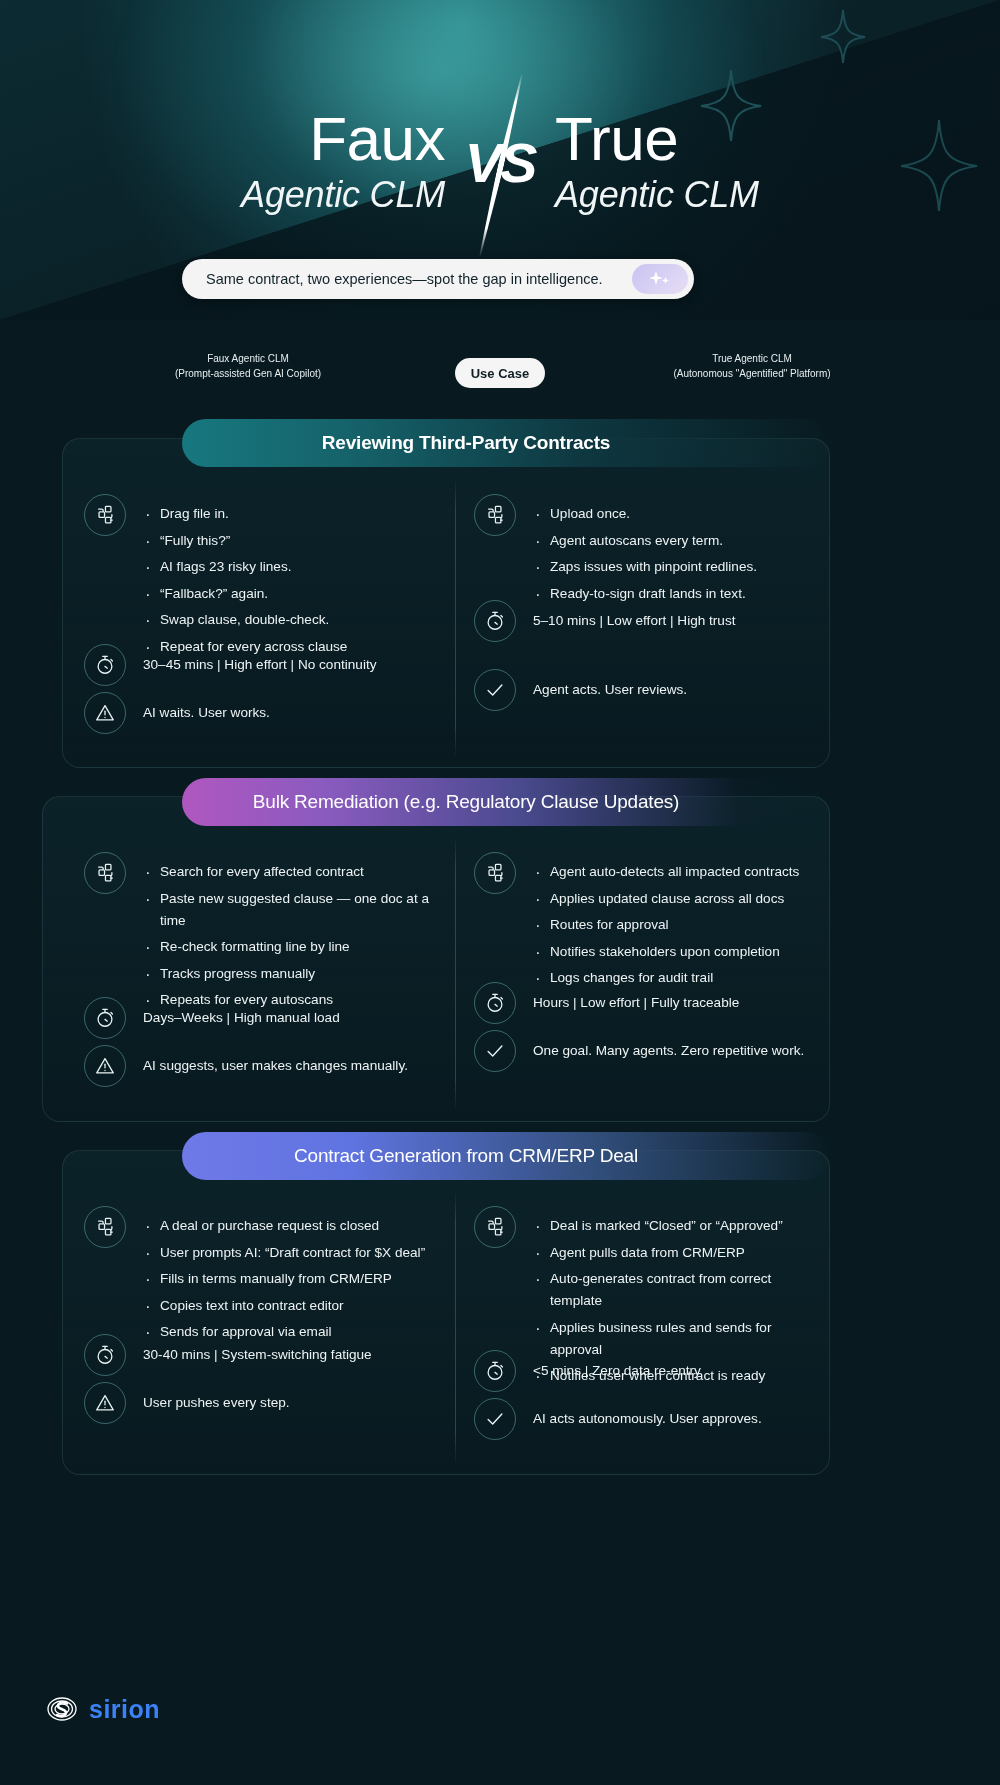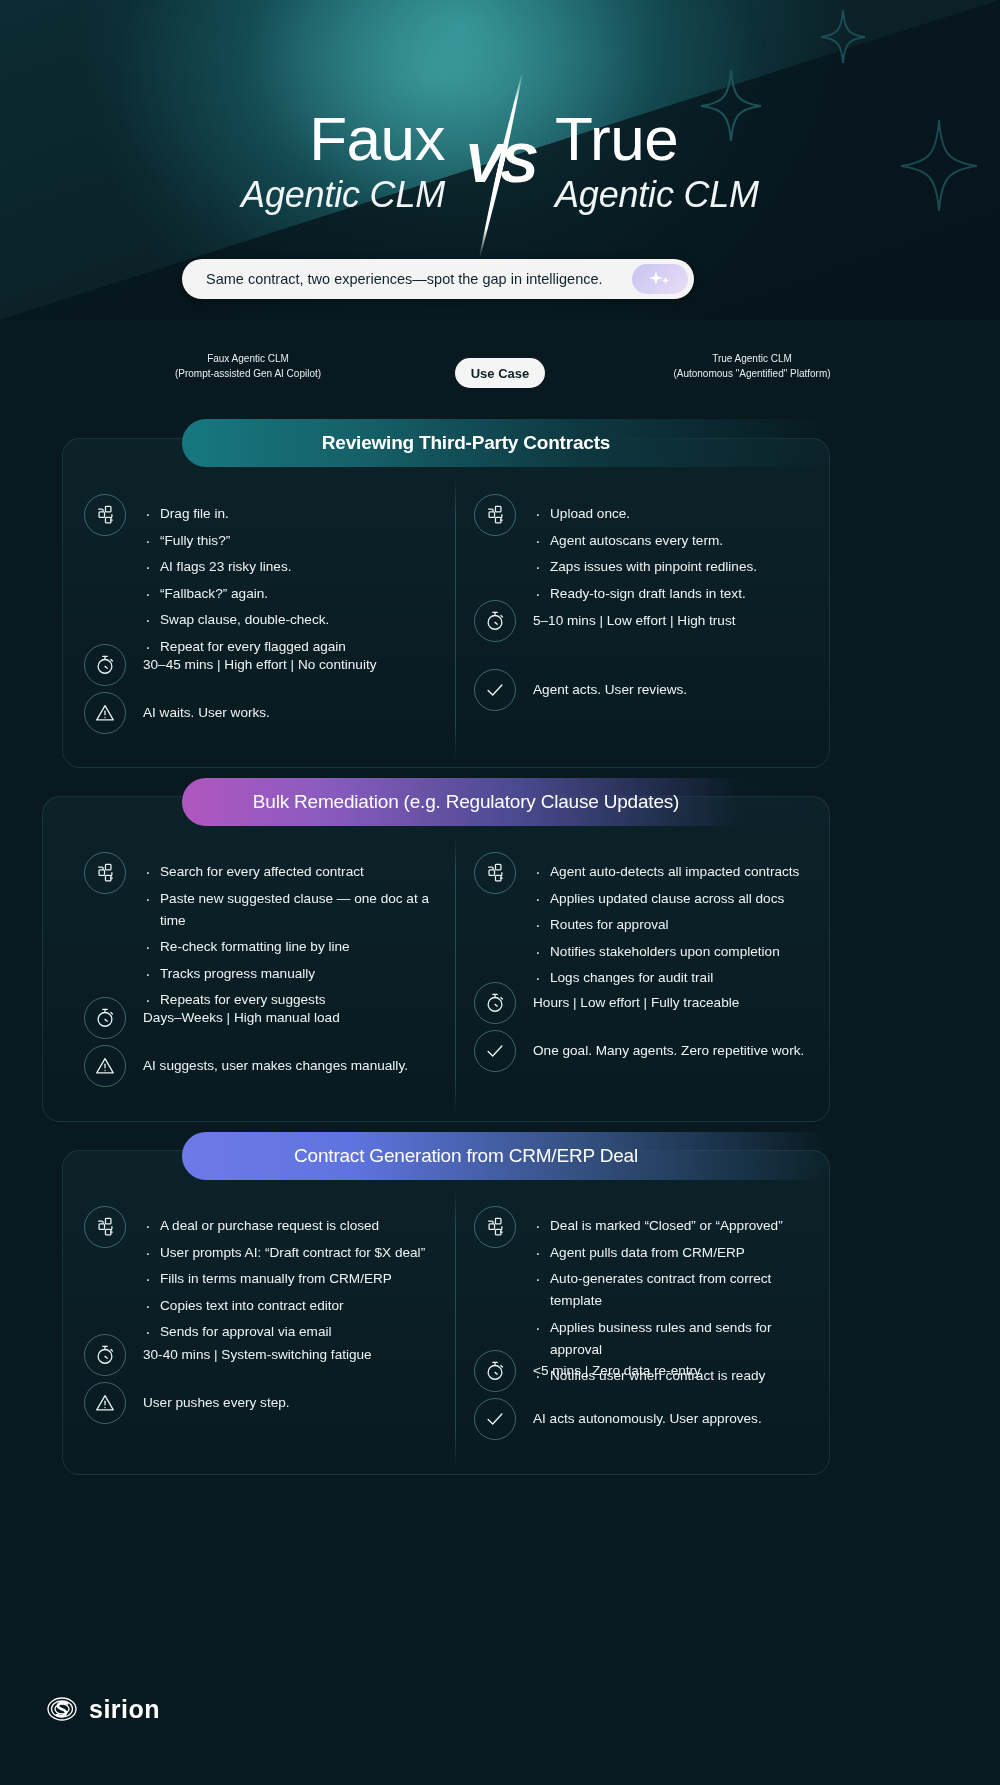--- a/index.html
+++ b/index.html
@@ -122,21 +122,21 @@
     color:#eef3f4; margin-bottom:4.5px;
   }
   ul.bullets li:before {
     content:"·"; position:absolute; left:2px; top:-2px; font-size:17px; color:#cfe0e3;
   }
   .meta { font-size:13.6px; color:#eef3f4; line-height:1.5; }
 
   
   .footer { position:absolute; left:46px; top:1693px; display:flex; align-items:center; }
   .logo-mark { width:32px; height:32px; margin-right:11px; }
-  .logo-text { font-size:25px; font-weight:600; color:#ffffff; letter-spacing:0.5px; }
+  .logo-text { font-size:25px; font-weight:600; color:#3b82f6; letter-spacing:0.5px; }
 </style>
 </head>
 <body>
 
 <div class="header">
   <div class="glow-tl"></div>
   <div class="diag"></div>
 
   <div class="sparkle sp1">
     <svg width="62" height="72" viewBox="0 0 62 72">
@@ -209,21 +209,21 @@
       <path d="M19.5 11.5 v2 a1.5 1.5 0 0 1 -1.5 1.5"></path>
     </svg>
   </span>
   <div class="row-body">
     <ul class="bullets">
         <li>Drag file in.</li>
         <li>“Fully this?”</li>
         <li>AI flags 23 risky lines.</li>
         <li>“Fallback?” again.</li>
         <li>Swap clause, double-check.</li>
-        <li>Repeat for every flagged again</li>
+        <li>Repeat for every across clause</li>
       </ul>
   </div>
 </div>
 
 <div class="row" style="left:84px; top:644px;">
   <span class="ico">
     <svg width="22" height="22" viewBox="0 0 24 24" fill="none" stroke="#eaf3f4" stroke-width="1.4" stroke-linecap="round">
       <circle cx="12" cy="13.5" r="7.5"></circle>
         <path d="M9.5 2.5 h5"></path>
         <path d="M12 2.5 v3"></path>
@@ -312,21 +312,21 @@
         <path d="M20 17.5 h-2"></path>
       <path d="M19.5 11.5 v2 a1.5 1.5 0 0 1 -1.5 1.5"></path>
     </svg>
   </span>
   <div class="row-body" style="width:300px;">
     <ul class="bullets">
         <li>Search for every affected contract</li>
         <li>Paste new suggested clause — one doc at a time</li>
         <li>Re-check formatting line by line</li>
         <li>Tracks progress manually</li>
-        <li>Repeats for every suggests</li>
+        <li>Repeats for every autoscans</li>
       </ul>
   </div>
 </div>
 
 <div class="row" style="left:84px; top:997px;">
   <span class="ico">
     <svg width="22" height="22" viewBox="0 0 24 24" fill="none" stroke="#eaf3f4" stroke-width="1.4" stroke-linecap="round">
       <circle cx="12" cy="13.5" r="7.5"></circle>
         <path d="M9.5 2.5 h5"></path>
         <path d="M12 2.5 v3"></path>

